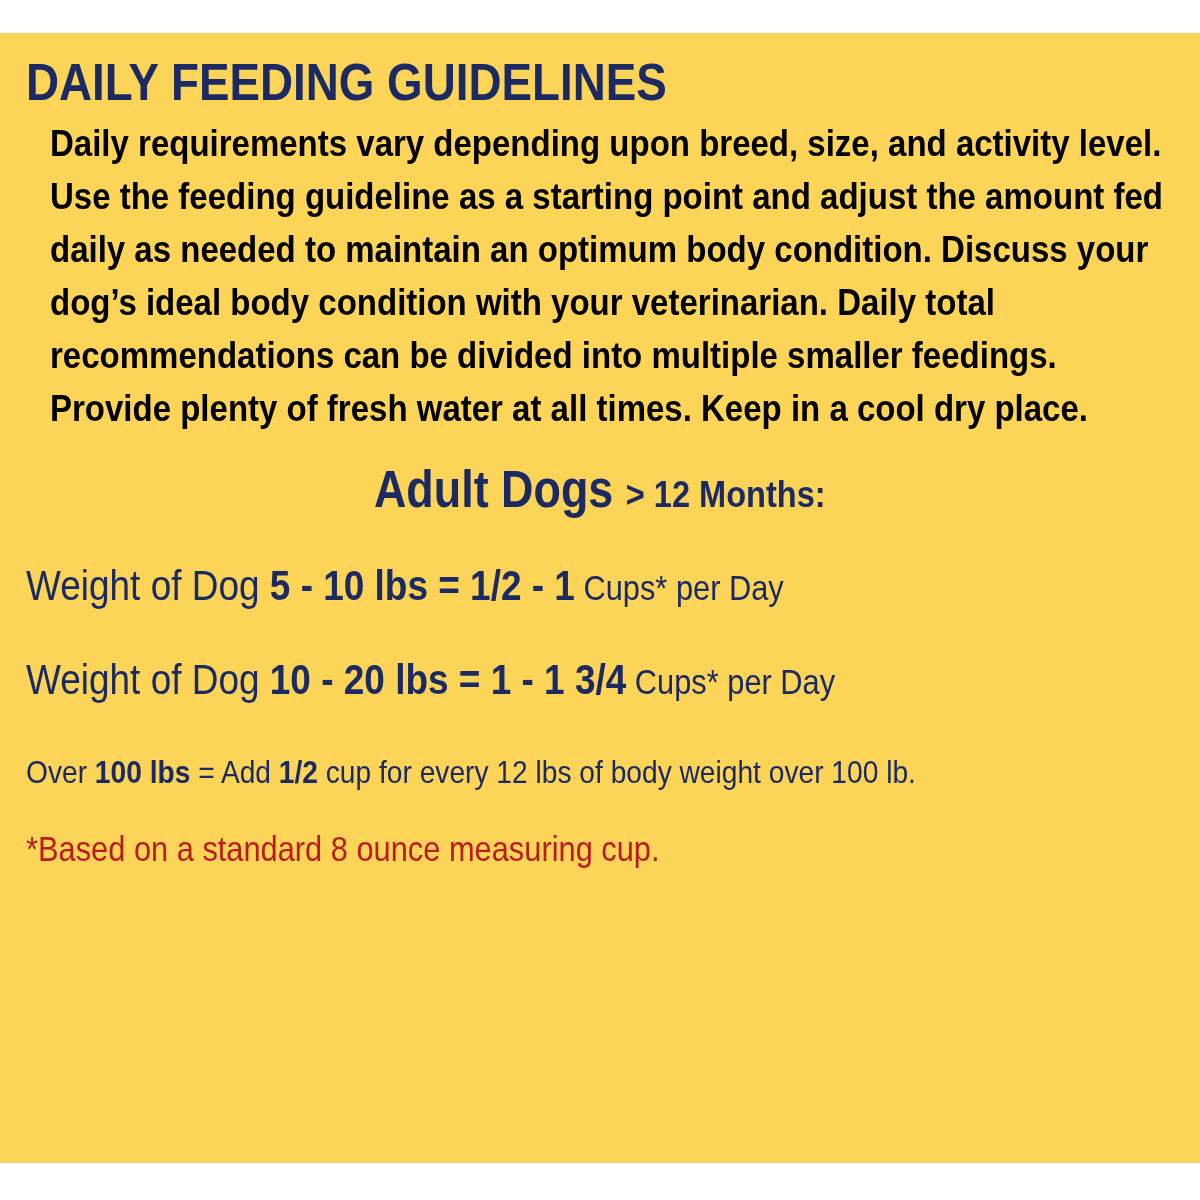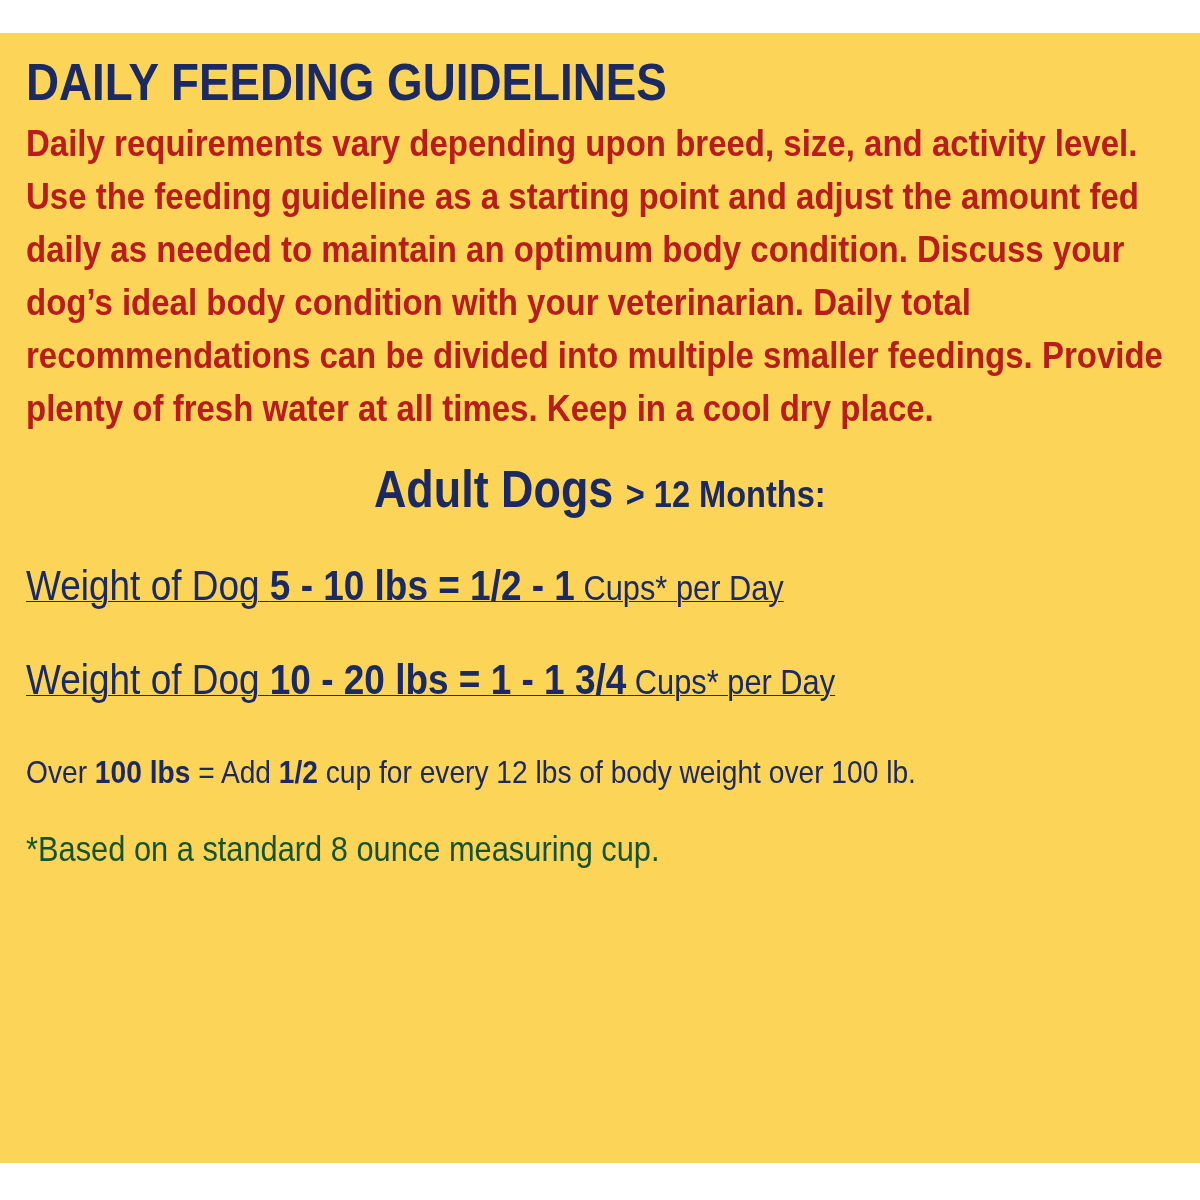--- a/index.html
+++ b/index.html
@@ -59,21 +59,20 @@
     font-weight: bold;
   }
   .section-head .small {
     font-size: 37px;
     font-weight: bold;
   }
   .row {
     line-height: 85px;
     white-space: nowrap;
     margin: 0;
-    text-decoration: underline;
   }
   .row .lead {
     font-size: 42px;
     font-weight: normal;
   }
   .row .amount {
     font-size: 42px;
     font-weight: bold;
   }
   .row .unit {
@@ -100,21 +99,21 @@
 </style>
 </head>
 <body>
 
 <div class="panel" style="background: rgb(252, 212, 88);">
 
   <div class="title navy" style="color: rgb(27, 42, 99);">
     <span class="cond">DAILY FEEDING GUIDELINES</span>
   </div>
 
-  <p class="intro navy" style="color: #b91c1c;">
+  <p class="intro navy" style="color: #000000; margin-left: 24px;">
     <span class="cond">Daily requirements vary depending upon breed, size, and activity level. Use the feeding guideline as a starting point and adjust the amount fed daily as needed to maintain an optimum body condition. Discuss your dog’s ideal body condition with your veterinarian. Daily total recommendations can be divided into multiple smaller feedings. Provide plenty of fresh water at all times. Keep in a cool dry place.</span>
   </p>
 
   <div class="section-head navy" style="color: rgb(27, 42, 99);">
     <span class="cond">
       <span class="big">Adult Dogs</span><span class="big"> </span><span class="small">&gt; 12 Months:</span>
     </span>
   </div>
 
   <div class="row navy" style="color: rgb(27, 42, 99);">
@@ -128,17 +127,17 @@
       <span class="lead">Weight of Dog</span><span class="lead"> </span><span class="amount">10 - 20 lbs = 1 - 1 3/4</span><span class="unit"> </span><span class="unit">Cups* per Day</span>
     </span>
   </div>
 
 
 
   <p class="over navy" style="color: rgb(27, 42, 99);">
     <span class="cond"><span>Over </span><b>100 lbs</b><span> = Add </span><b>1/2</b><span> cup for every 12 lbs of body weight over 100 lb.</span></span>
   </p>
 
-  <p class="footnote navy" style="color: #14532d; margin-top: 12px;">
+  <p class="footnote navy" style="color: #b91c1c; margin-top: 12px;">
     <span class="cond">*Based on a standard 8 ounce measuring cup.</span>
   </p>
 
 </div>
 
 </body></html>

